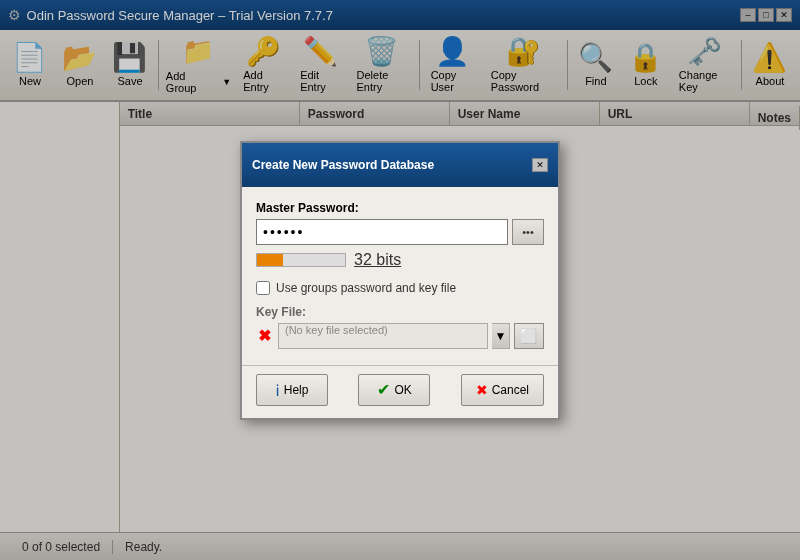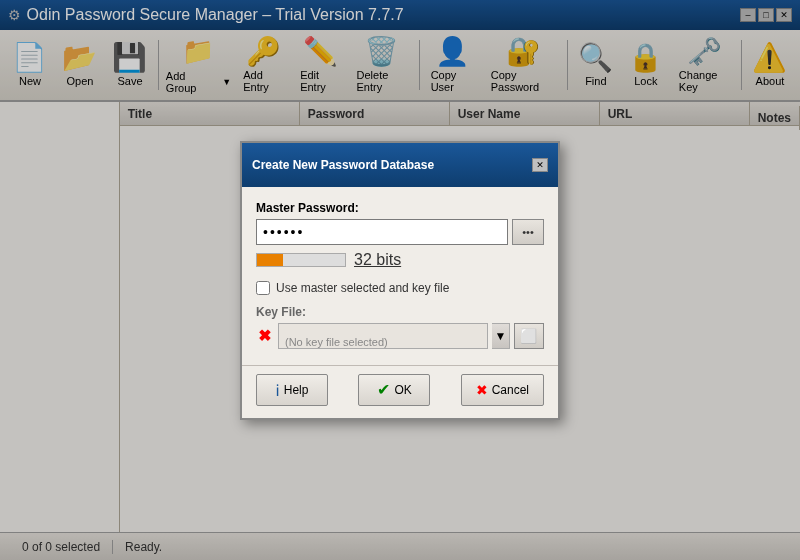--- a/index.html
+++ b/index.html
@@ -23,21 +23,21 @@
       justify-content: space-between;
       padding: 0 8px;
       user-select: none;
     }
     .title-bar-left {
       display: flex;
       align-items: center;
       gap: 6px;
     }
     .title-bar-title {
-      font-size: 16px;
+      font-size: 13px;
       font-weight: normal;
     }
     .title-bar-controls {
       display: flex;
       gap: 2px;
     }
     .title-bar-btn {
       width: 16px;
       height: 14px;
       background: #c0c0c0;
@@ -303,21 +303,21 @@
       justify-content: center;
       font-size: 14px;
       color: red;
     }
     .key-file-dropdown {
       flex: 1;
       height: 26px;
       background: #e8e4de;
       border: 1px solid #aaa;
       display: flex;
-      align-items: flex-end;
+      align-items: flex-start;
       padding: 0 6px;
       font-size: 11px;
       color: #888;
       position: relative;
     }
     .key-file-arrow {
       width: 18px;
       height: 26px;
       background: linear-gradient(to bottom, #e0dcd8, #c8c4c0);
       border: 1px solid #aaa;
@@ -520,21 +520,21 @@
 
       <div class="strength-row">
         <div class="strength-bar-container">
           <div class="strength-bar"></div>
         </div>
         <span class="strength-label">32 bits</span>
       </div>
 
       <div class="checkbox-row">
         <input type="checkbox" id="use-key-file" style="">
-        <label for="use-key-file" class="checkbox-label">Use master selected and key file</label>
+        <label for="use-key-file" class="checkbox-label">Use groups password and key file</label>
       </div>
 
       <div class="key-file-label">Key File:</div>
       <div class="key-file-row">
         <div class="key-file-error">
           <span style="color:red; font-weight:bold; font-size:16px;">✖</span>
         </div>
         <div class="key-file-dropdown">
           <span>(No key file selected)</span>
         </div>

